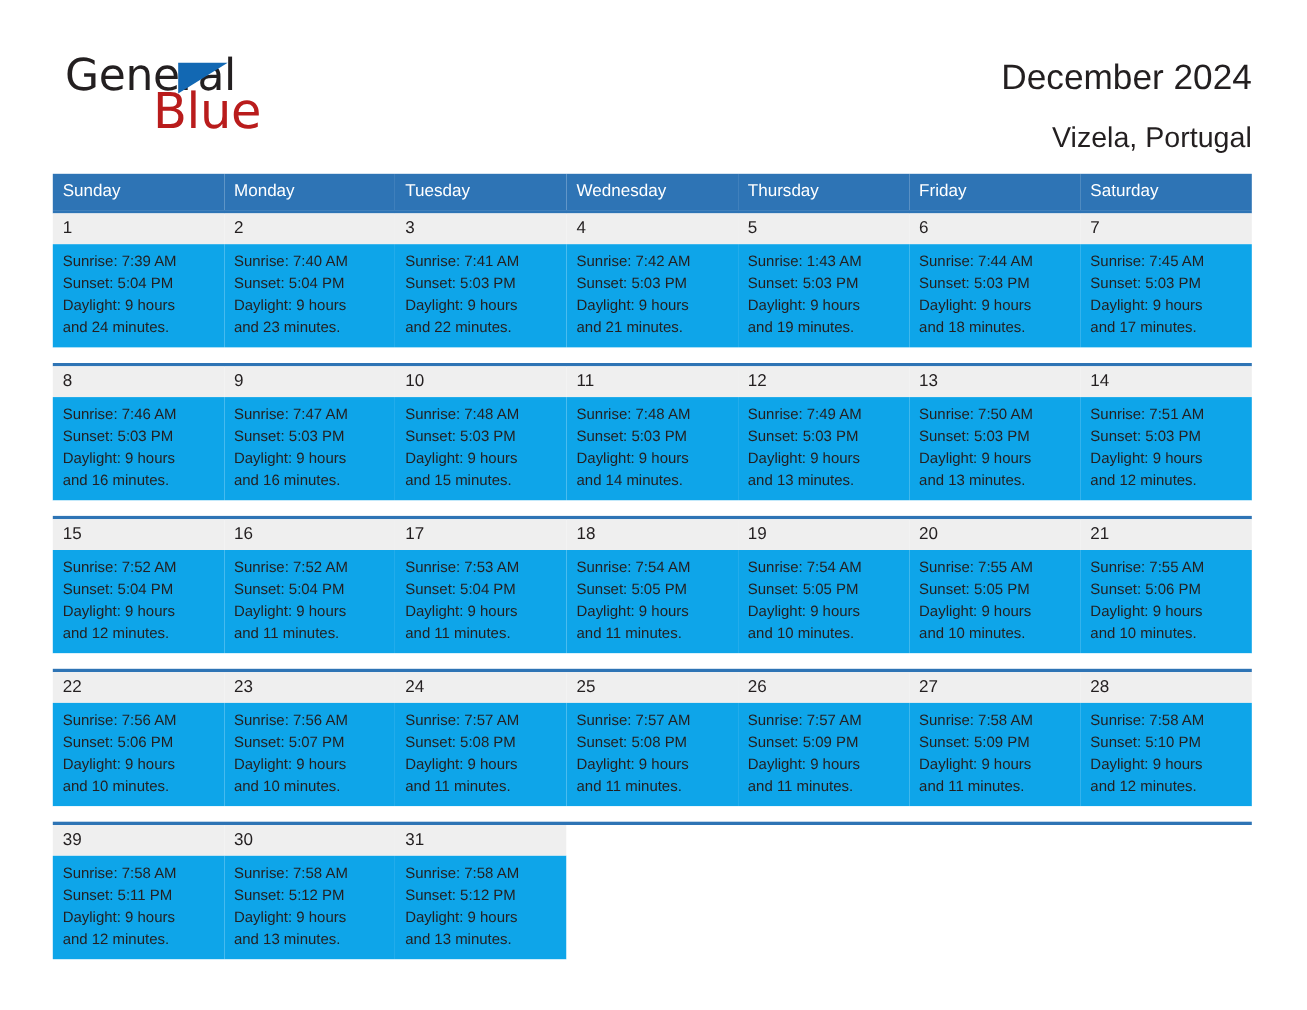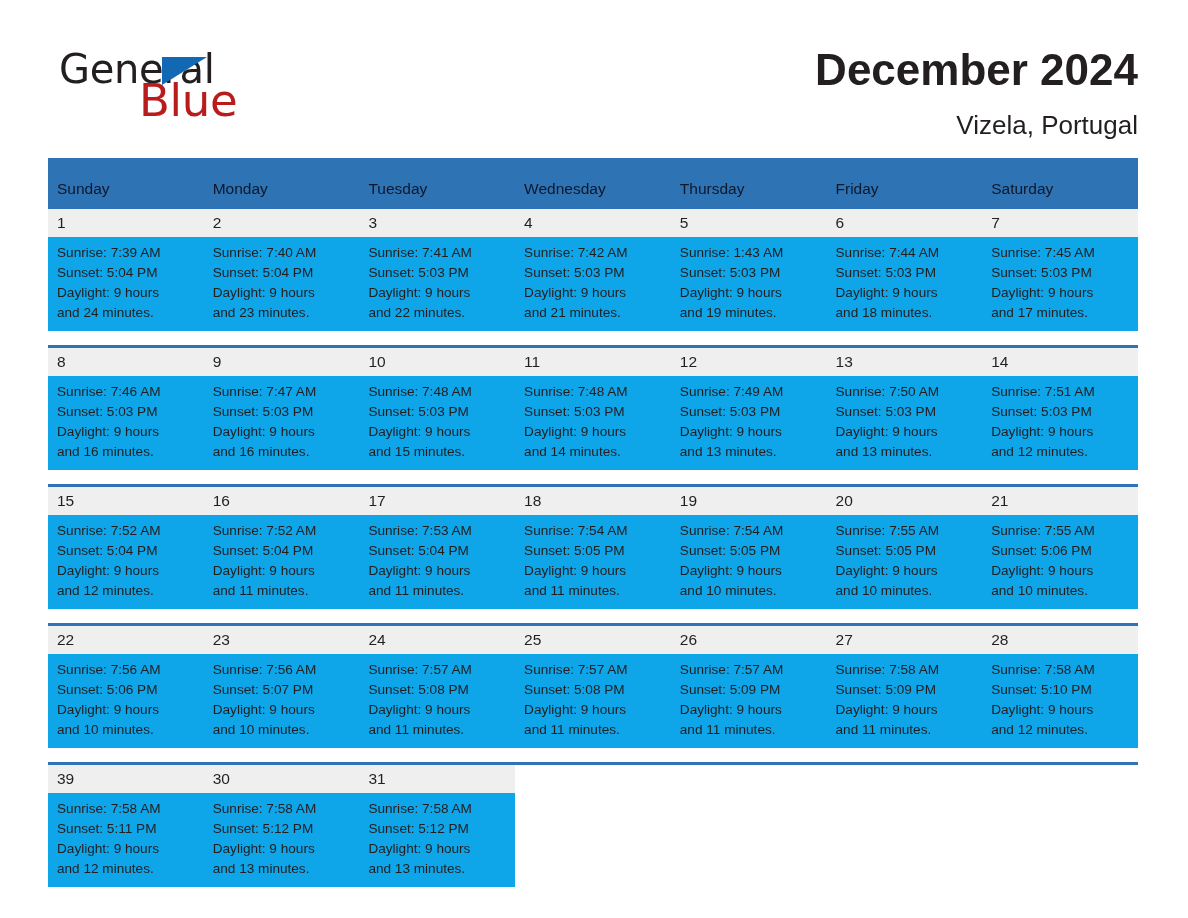--- a/index.html
+++ b/index.html
@@ -67,22 +67,22 @@
     font-weight: 400;
     line-height: 38px;
   }
   .title-block {
     position: absolute;
     right: 0;
     top: 0;
     text-align: right;
   }
   .cal-title {
-    font-size: 44px;
-    font-weight: 700;
+    font-size: 32px;
+    font-weight: 400;
     color: #231f20;
     line-height: 52px;
     white-space: nowrap;
   }
   .cal-location {
     font-size: 26px;
     font-weight: 400;
     color: #231f20;
     line-height: 34px;
     margin-top: 12px;
@@ -95,25 +95,25 @@
     left: 48px;
     top: 158px;
     width: 1090px;
     border-collapse: collapse;
     table-layout: fixed;
   }
   .calendar col { width: 155.7px; }
 
   .dow-row th {
     background: #2e74b5;
-    color: #0f172a;
+    color: #ffffff;
     font-size: 15.5px;
     font-weight: 400;
     text-align: left;
-    padding: 22px 0 8px 9px;
+    padding: 7px 0 8px 9px;
     height: 17px;
     vertical-align: middle;
     border: none;
     margin-left: 16px;
   }
 
   .week-sep td {
     padding: 0;
     height: 3px;
     background: #2e74b5;

